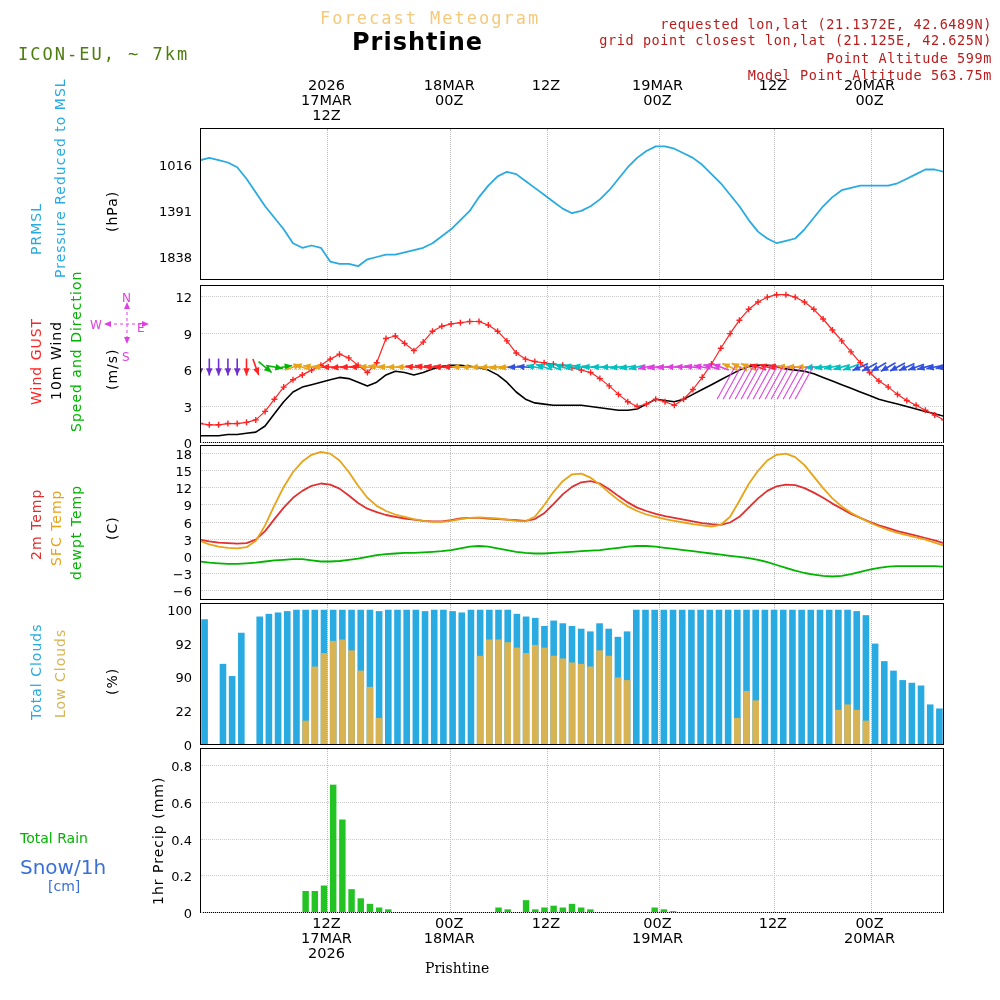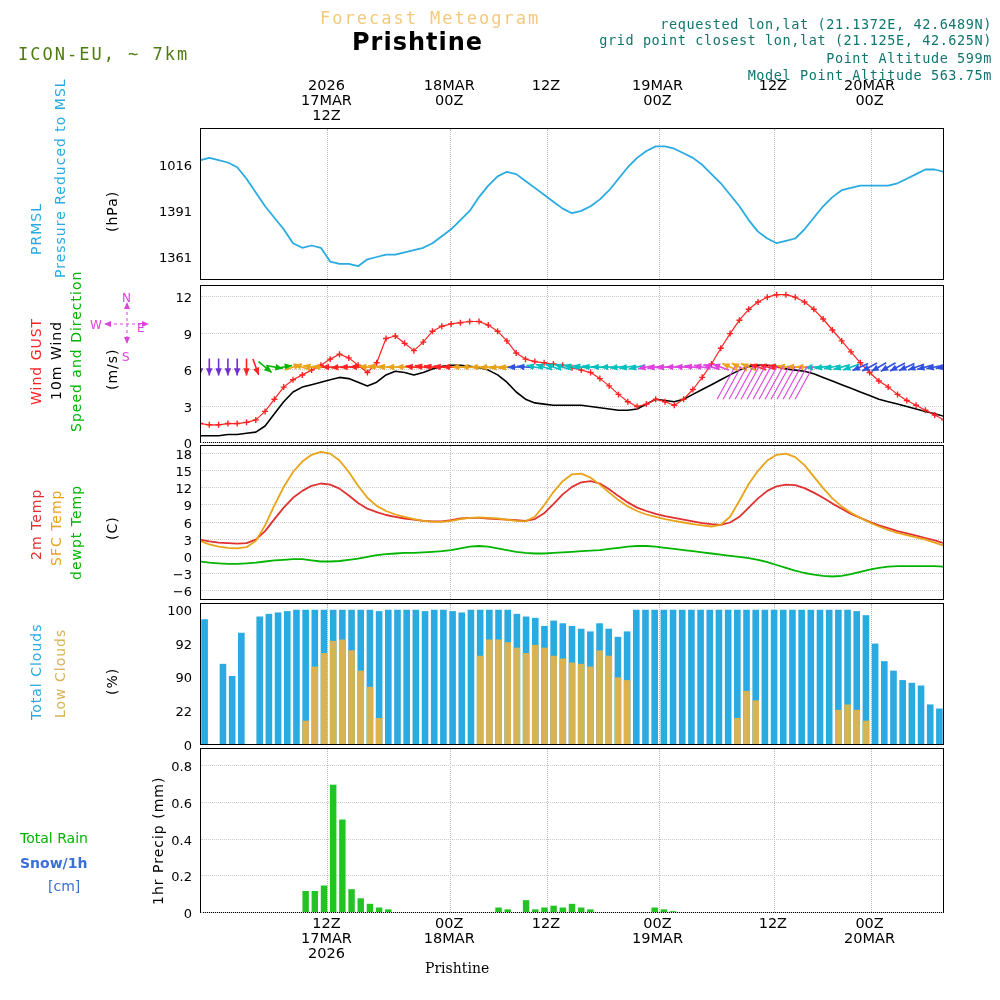--- a/index.html
+++ b/index.html
@@ -4,21 +4,21 @@
 <style>
   html,body{margin:0;padding:0;background:#ffffff;}
   body{width:1000px;height:1000px;position:relative;font-family:"DejaVu Sans",sans-serif;overflow:hidden;}
   .abs{position:absolute;}
   .mono{font-family:"DejaVu Sans Mono",monospace;}
 
   
   #hdr-forecast{left:320px;top:8px;font-size:17px;color:#f5c97a;letter-spacing:2px;}
   #hdr-title{left:352px;top:28px;font-size:24px;font-weight:bold;color:#000;letter-spacing:1px;}
   #hdr-model{left:18px;top:44px;font-size:17px;color:#4d7c0f;letter-spacing:2px;}
-  .hdr-r{right:8px;color:#0f766e;font-size:13.5px;text-align:right;letter-spacing:.6px;}
+  .hdr-r{right:8px;color:#b91c1c;font-size:13.5px;text-align:right;letter-spacing:.6px;}
   #hdr-r1{top:16px;}
   #hdr-r2{top:32px;}
   #hdr-r3{top:50px;}
   #hdr-r4{top:67px;}
 
   
   .frame{position:absolute;left:200px;width:744px;border:1.6px solid #000;background:#fff;box-sizing:border-box;}
   #p1{top:128px;height:152px;}
   #p2{top:285px;height:158px;}
   #p3{top:445px;height:155px;}
@@ -85,21 +85,21 @@
 <div class="frame" id="p1">
     <div class="vgrid" style="left: 126.48px;"></div>
     <div class="vgrid" style="left: 249.24px;"></div>
     <div class="vgrid" style="left: 345.96px;"></div>
     <div class="vgrid" style="left: 457.56px;"></div>
     <div class="vgrid" style="left: 572.88px;"></div>
     <div class="vgrid" style="left: 669.6px;"></div>
   </div>
 <div id="p1-yticks">
     <div class="ytickwrap" style="top: 256.97px;">
-      <div class="ytick">1361</div>
+      <div class="ytick">1838</div>
     </div>
     <div class="ytickwrap" style="top: 210.909px;">
       <div class="ytick">1391</div>
     </div>
     <div class="ytickwrap" style="top: 164.848px;">
       <div class="ytick">1016</div>
     </div>
   </div>
 <div class="rot" style="left:28px;top:255px;color:#29ABE2;">PRMSL</div>
 <div class="rot" style="left:52px;top:278px;color:#29ABE2;">Pressure Reduced to MSL</div>
@@ -259,21 +259,21 @@
       <div class="ytick">0.4</div>
     </div>
     <div class="ytickwrap" style="top: 803px;">
       <div class="ytick">0.6</div>
     </div>
     <div class="ytickwrap" style="top: 766.333px;">
       <div class="ytick">0.8</div>
     </div>
   </div>
 <div class="abs" style="left:20px;top:830px;font-size:14px;color:#00b400;">Total  Rain</div>
-<div class="abs" style="left:20px;top:855px;font-size:14px;color:#3a6fd8;font-weight:bold;">Snow/1h</div>
+<div class="abs" style="left:20px;top:855px;font-size:20px;color:#3a6fd8;">Snow/1h</div>
 <div class="abs" style="left:48px;top:878px;font-size:14px;color:#3a6fd8;">[cm]</div>
 <div class="rot" style="left:150px;top:905px;color:#000;font-size:14px;">1hr Precip (mm)</div>
 
 <div id="bottom-xlabels">
     <div class="botlab" style="left: 281.48px; top: 916px;">
       <div>12Z</div>
       <div>17MAR</div>
       <div>2026</div>
     </div>
     <div class="botlab" style="left: 404.24px; top: 916px;">

